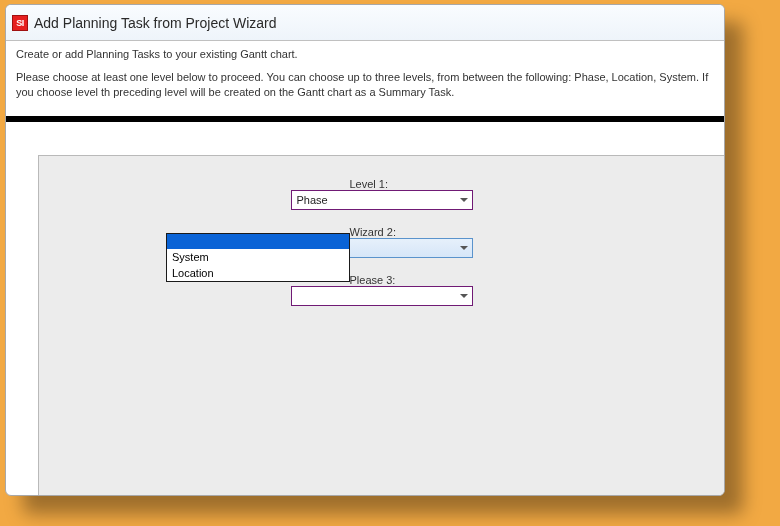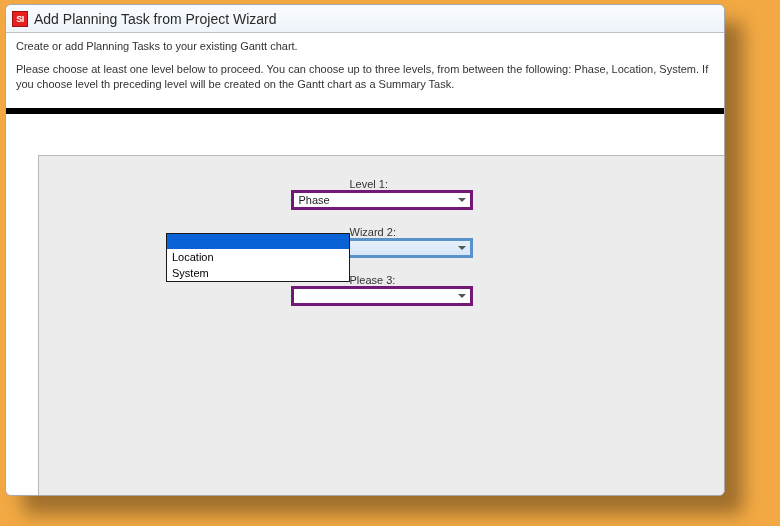--- a/index.html
+++ b/index.html
@@ -16,21 +16,21 @@
     position: absolute;
     left: 5px; top: 4px;
     width: 720px; height: 492px;
     background: #fff;
     border: 1px solid #a8a8a8;
     border-radius: 6px;
     box-shadow: 18px 18px 18px rgba(0,0,0,0.35);
     overflow: hidden;
   }
   .titlebar {
-    height: 28px;
+    height: 36px;
     background: linear-gradient(#f9fcff, #eef4fa);
     border-bottom: 1px solid #c0c0c0;
     display: flex;
     align-items: center;
     padding: 0 6px;
     gap: 6px;
   }
   .app-icon {
     width: 16px; height: 16px;
     background: #e62020;
@@ -73,21 +73,21 @@
     width: 108px;
     padding-left: 22px;
     color: #333;
     font-size: 11px;
   }
   .combo {
     position: relative;
     width: 182px;
     height: 20px;
     background: #fff;
-    border: 3px solid #701a75;
+    border: 1px solid #701a75;
     display: flex;
     align-items: center;
     padding: 0 18px 0 5px;
     font-size: 11px;
     color: #222;
   }
   .combo.hover-open {
     background: linear-gradient(#e6f0fb, #d6e6f8);
     border-color: #5a93cc;
   }
@@ -165,18 +165,18 @@
     <div class="form-row">
       <div class="form-label">Please 3:</div>
       <div class="combo">
         <span></span>
         <span class="chev"></span>
       </div>
     </div>
 
     <div class="dropdown">
       <div class="opt selected blank"></div>
+      <div class="opt">System</div>
       <div class="opt">Location</div>
-      <div class="opt">System</div>
     </div>
 
   </div>
 </div>
 
 </body></html>

